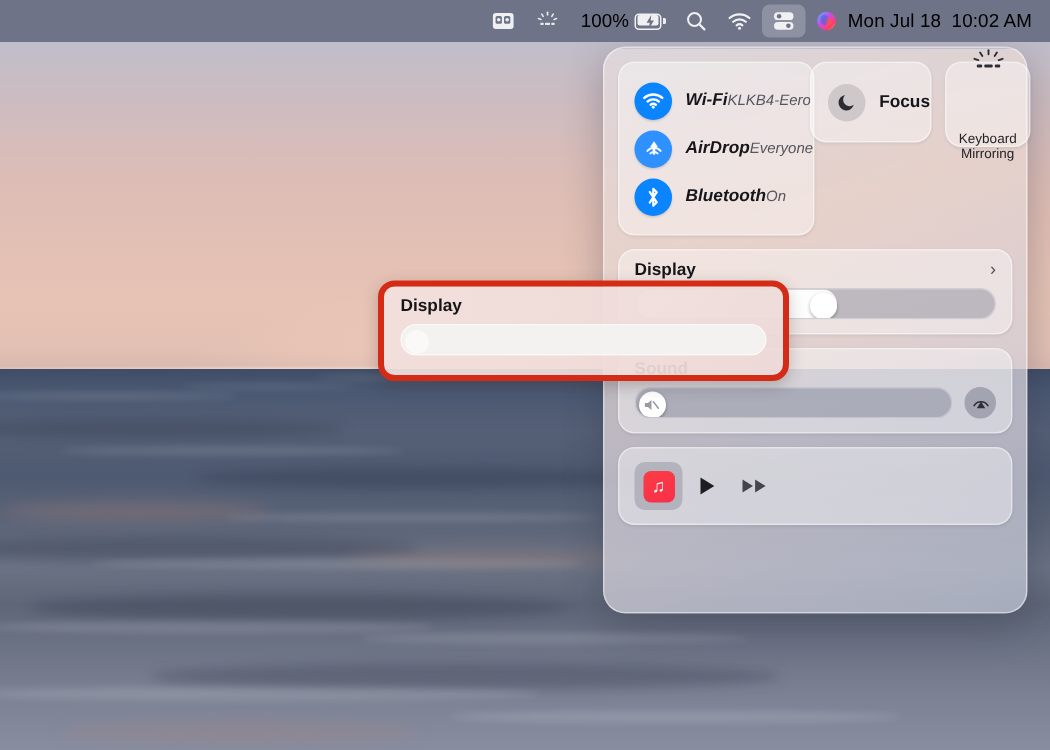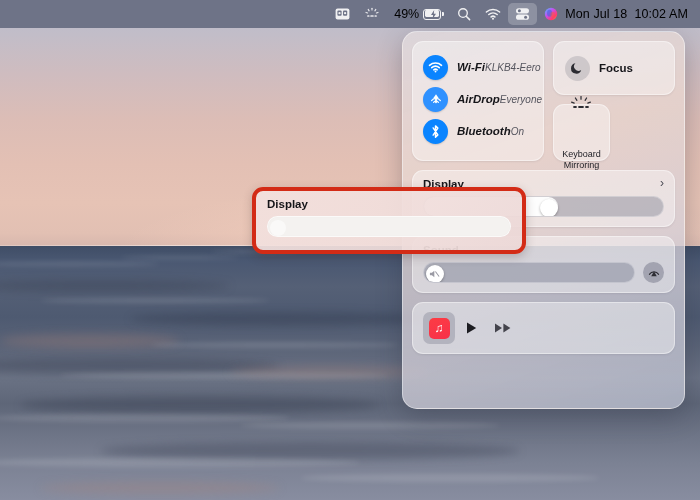--- a/index.html
+++ b/index.html
@@ -144,21 +144,21 @@
     display:flex; align-items:center; justify-content:center;
     flex:0 0 auto;
     box-shadow:0 1px 1.5px rgba(0,0,0,.14);
   }
   .blue-circle.soft{ background:#2f91ff; }
   .conn-txt{ display:flex; flex-direction:row; line-height:1.12; min-width:0;font-style:italic;}
   .conn-title{ font-size:11.5px; font-weight:bold; color:#16161a; }
   .conn-sub{ font-size:10px; color:#55555e; margin-top:1px; }
 
   
-  #right-col{ display:flex; flex-direction:column; gap:9px; width:123px;justify-content:center; }
+  #right-col{ display:flex; flex-direction:row; gap:9px; width:123px;justify-content:center; }
   #focus-tile{
     height:54px; display:flex; align-items:center; gap:9px; padding-left:11px;
   }
   .grey-circle{
     width:25px; height:25px; border-radius:50%;
     background:rgba(120,120,132,.26);
     display:flex; align-items:center; justify-content:center; flex:0 0 auto;
   }
   .focus-label{ font-size:11.5px; font-weight:bold; color:#16161a; }
 
@@ -303,21 +303,21 @@
         <line x1="14.0" y1="5.4" x2="12.4" y2="6.0"></line>
       </g>
       <g fill="#e9e9ed">
         <rect x="3.2" y="8.2" width="2.3" height="1.5" rx=".5"></rect>
         <rect x="6.3" y="8.2" width="3.4" height="1.5" rx=".5"></rect>
         <rect x="10.5" y="8.2" width="2.3" height="1.5" rx=".5"></rect>
       </g>
     </svg>
   </div>
 
-  <div class="battery-pct">49%</div>
+  <div class="battery-pct">100%</div>
 
   <div class="mb-item" style="padding-left:0;">
     <div class="bat">
       <div class="bat-body"></div>
       <div class="bat-fill"></div>
       <div class="bat-tip"></div>
       <svg class="bat-bolt" viewBox="0 0 7 9" aria-hidden="true">
         <path d="M4.2 0 L1 5.1 H3.1 L2.6 9 L6 3.7 H3.8 Z" fill="#6e7387"></path>
       </svg>
     </div>

